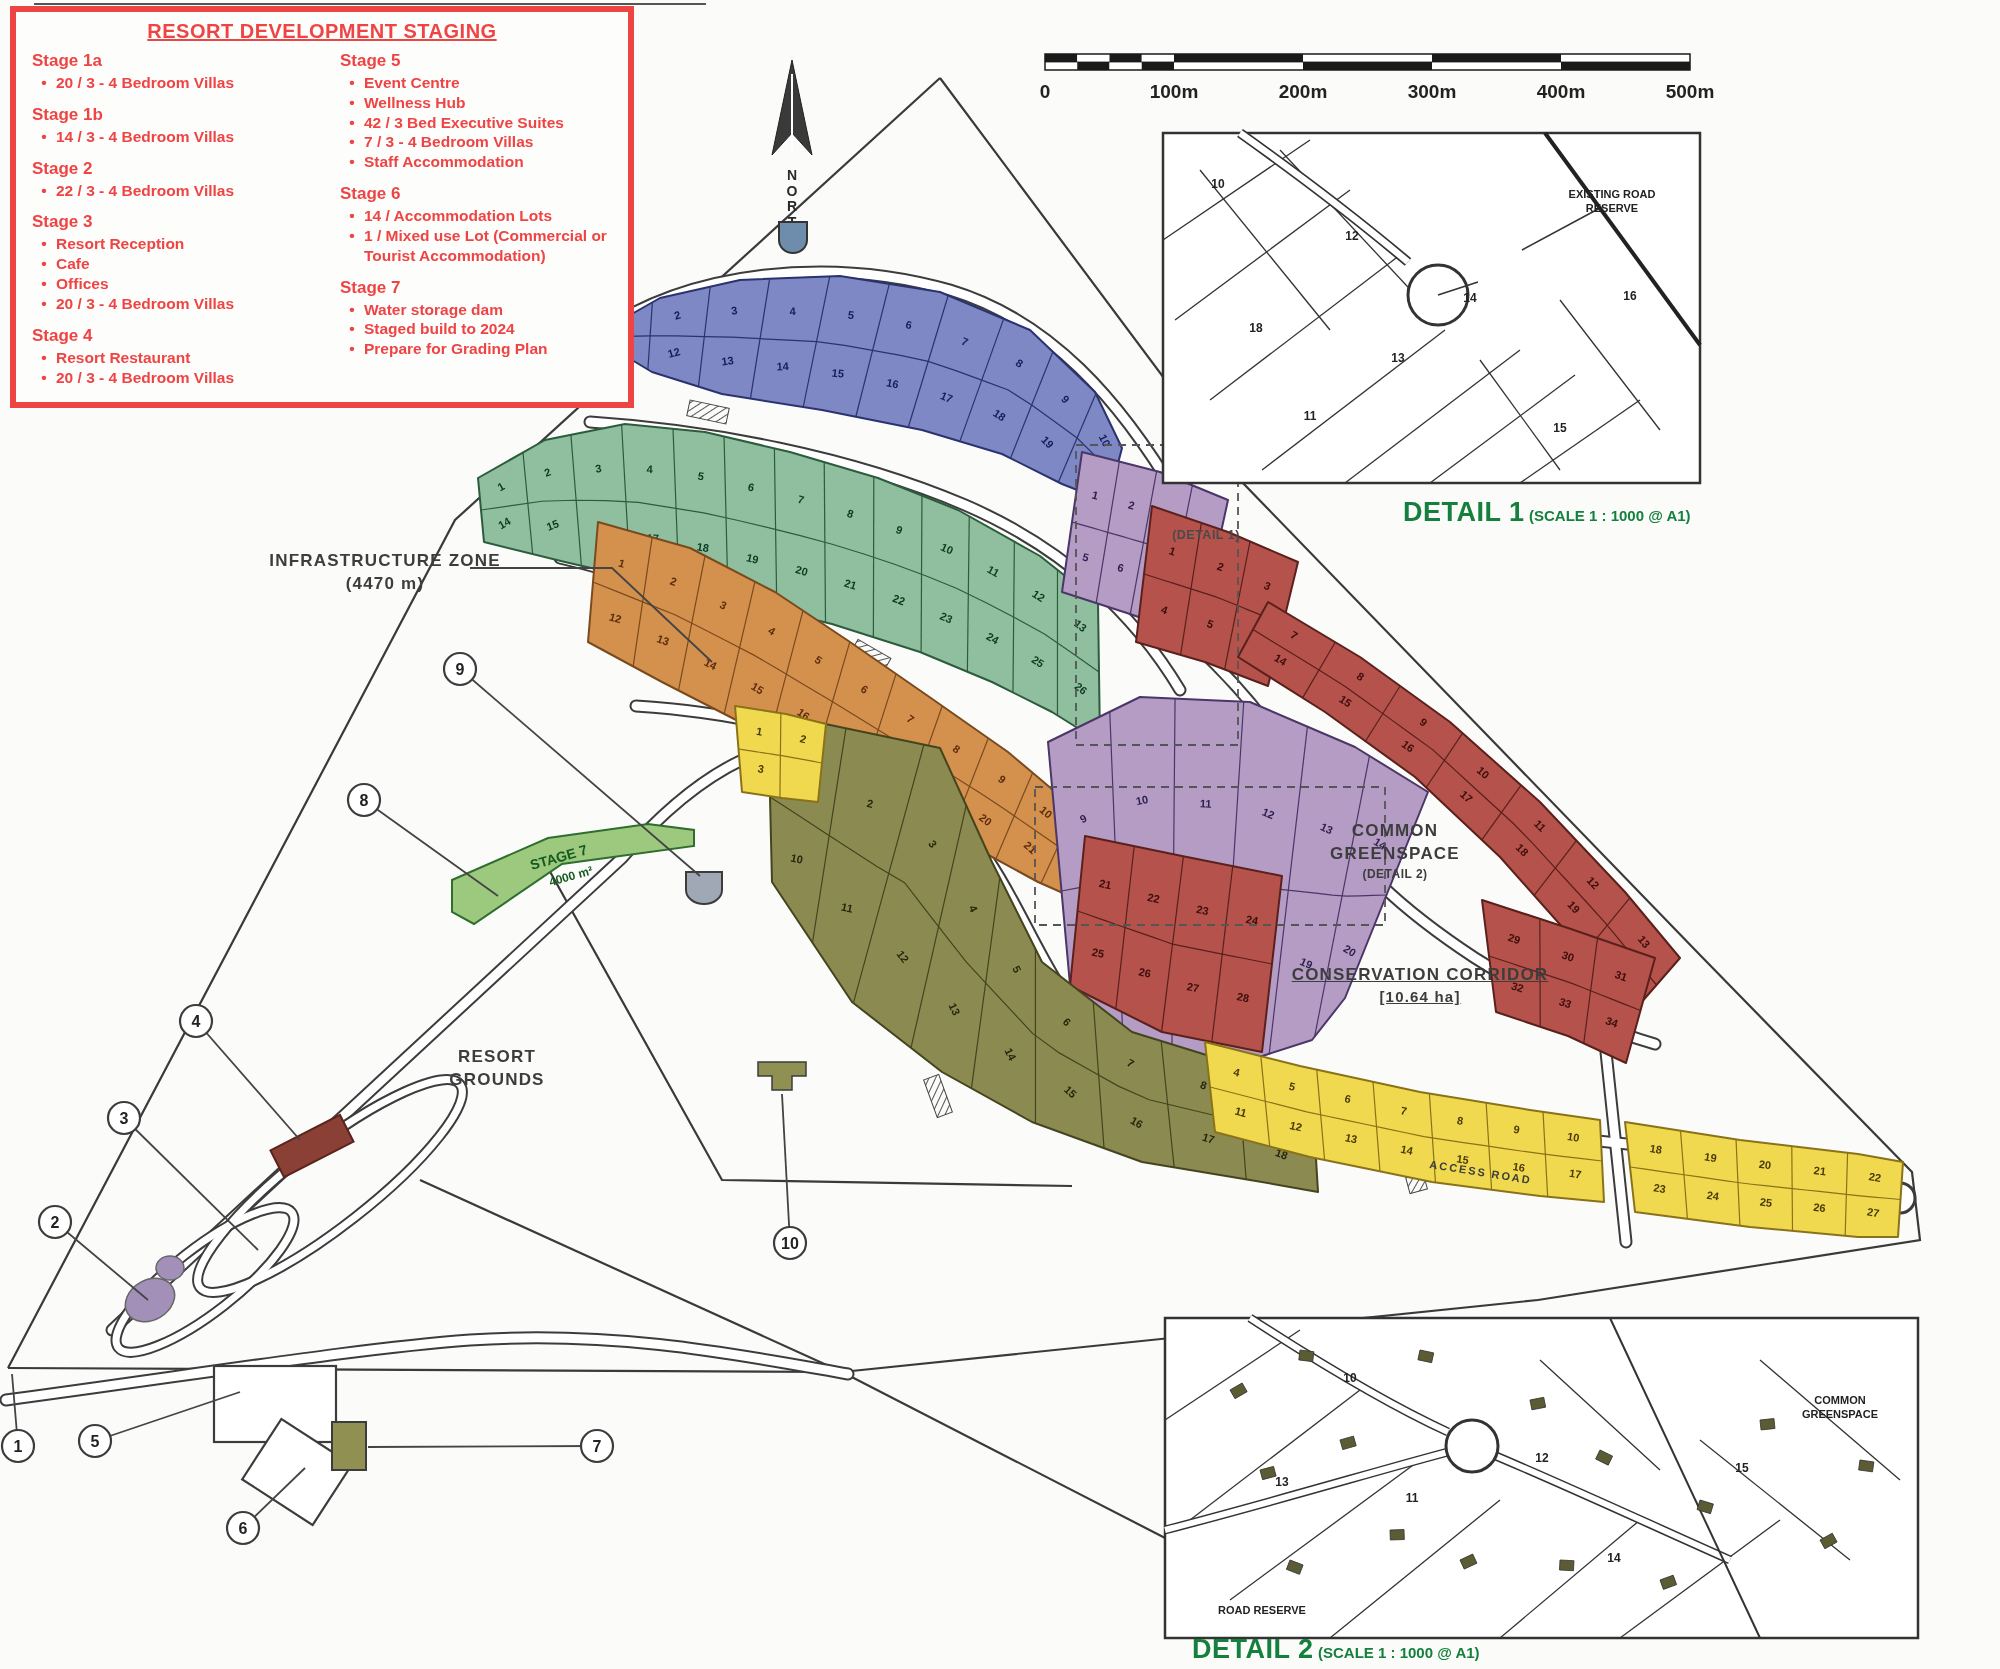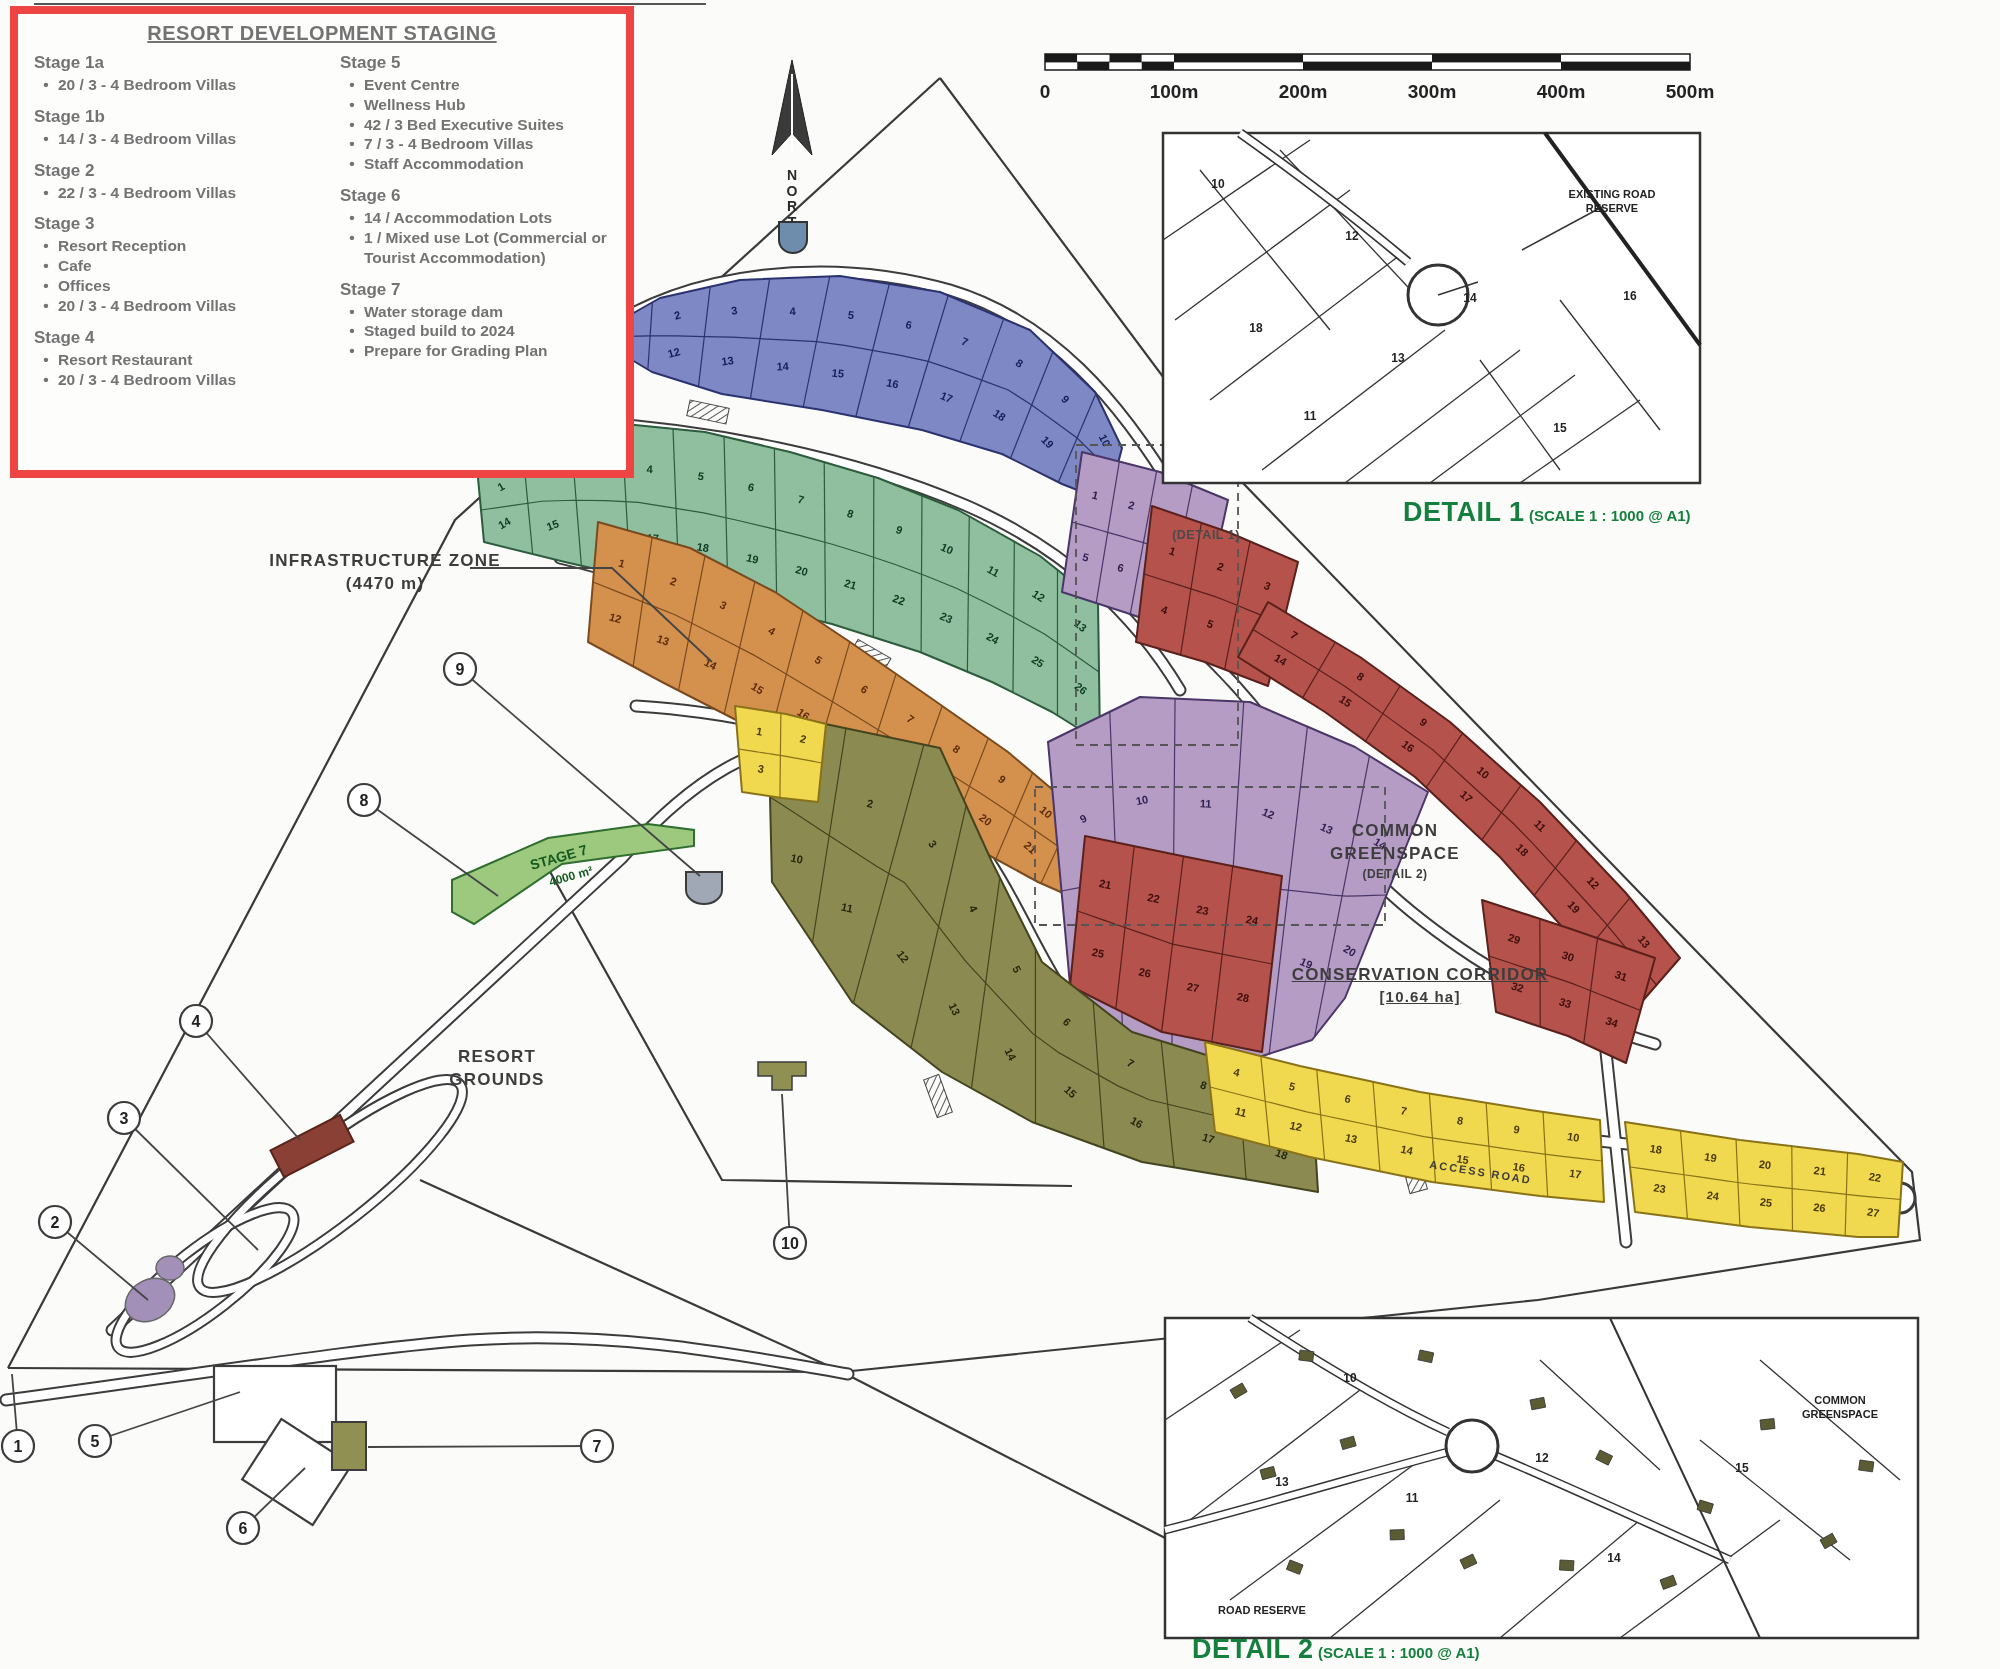--- a/index.html
+++ b/index.html
@@ -1,20 +1,20 @@
 <!DOCTYPE html>
 <html><head>
 <meta charset="utf-8">
 <style>
   html,body{margin:0;padding:0;background:#e8e8e8;}
   #stage{position:relative;width:2000px;height:1669px;background:#fbfbfa;overflow:hidden;
          font-family:"Liberation Sans",sans-serif;}
   svg{position:absolute;left:0;top:0;}
-  .legend{position:absolute;left:10px;top:6px;width:624px;height:472px;background:#fdfdfc;
-          border:8px solid #ef4444;box-sizing:border-box;padding:8px 16px 6px 16px;color:#737373;}
+  .legend{position:absolute;left:10px;top:6px;width:624px;height:402px;background:#fdfdfc;
+          border:6px solid #ef4444;box-sizing:border-box;padding:8px 16px 6px 16px;color:#ef4444;}
   .legend-title{text-align:center;font-size:20px;font-weight:700;text-decoration:underline;
                 letter-spacing:.5px;margin-bottom:8px;}
   .legend-cols{display:flex;gap:36px;}
   .legend-col{flex:1 1 0;}
   .stage-block{margin-bottom:12px;}
   .stage-name{font-size:17px;font-weight:700;margin-bottom:2px;}
   .stage-item{display:flex;font-size:15.5px;font-weight:700;line-height:1.28;}
   .stage-item .bullet{flex:0 0 24px;text-align:center;}
   .mlabel{position:absolute;transform:translateX(-50%);text-align:center;font-weight:700;
           color:#3d3d3d;font-size:17px;letter-spacing:1.2px;line-height:1.35;white-space:nowrap;}

